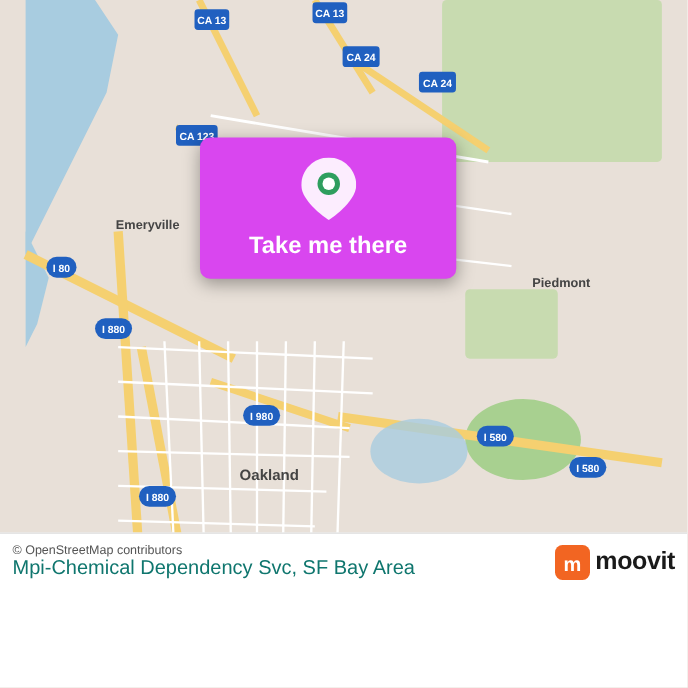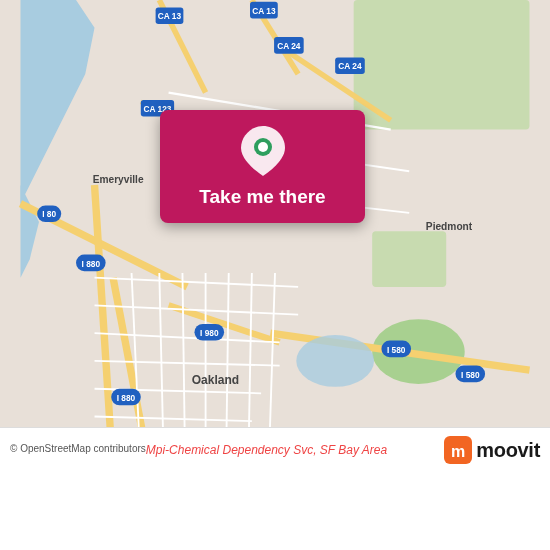--- a/index.html
+++ b/index.html
@@ -26,21 +26,21 @@
       top: 0; left: 0;
       width: 100%; height: 100%;
     }
 
     
     #popup-card {
       position: absolute;
       top: 110px;
       left: 160px;
       width: 205px;
-      background-color: #be185d;
+      background-color: #d946ef;
       border-radius: 8px;
       display: flex;
       flex-direction: column;
       align-items: center;
       padding: 16px 20px 14px;
       box-shadow: 0 4px 14px rgba(0,0,0,0.35);
       cursor: pointer;
     }
 
     #popup-card .location-icon-wrap {
@@ -67,33 +67,32 @@
       background: #fff;
       padding: 8px 10px;
       display: flex;
       align-items: center;
       justify-content: space-between;
       border-top: 1px solid #ddd;
     }
 
     #bottom-bar .left-section {
       display: flex;
-      flex-direction: row;
+      flex-direction: column;
     }
 
     #bottom-bar .osm-attribution {
       font-size: 10px;
       color: #555;
     }
 
     #bottom-bar .place-name {
-      font-size: 12px;
-      color: #ef4444;
+      font-size: 16px;
+      color: #0f766e;
       font-weight: 500;
-      font-style: italic;
     }
 
     #bottom-bar .moovit-logo {
       display: flex;
       align-items: center;
       gap: 4px;
     }
 
     #bottom-bar .moovit-logo .m-icon {
       width: 28px;

